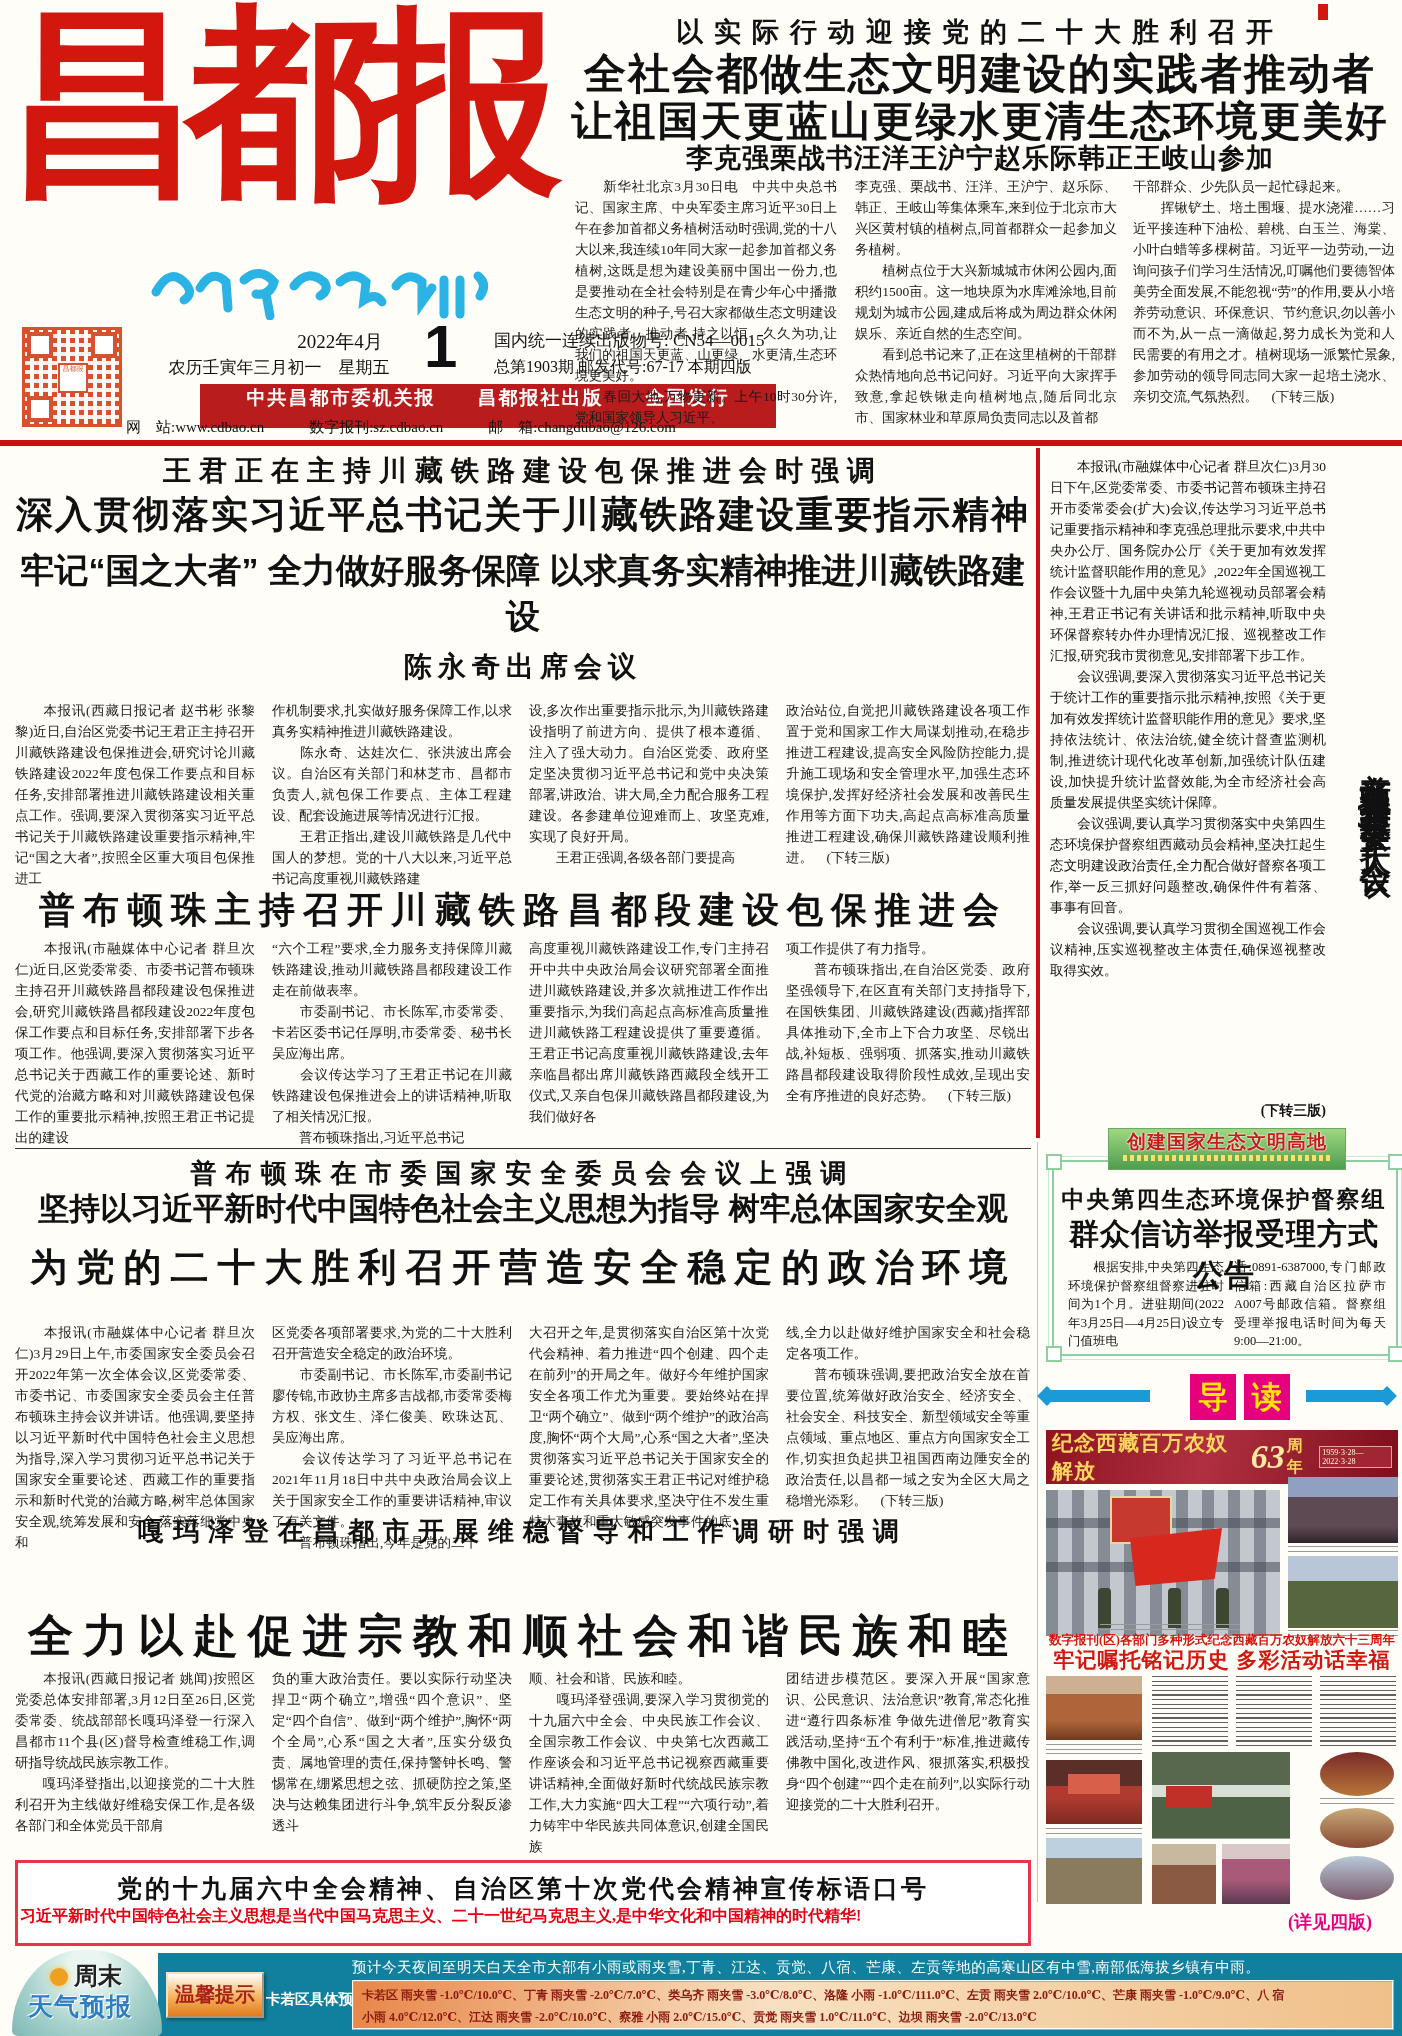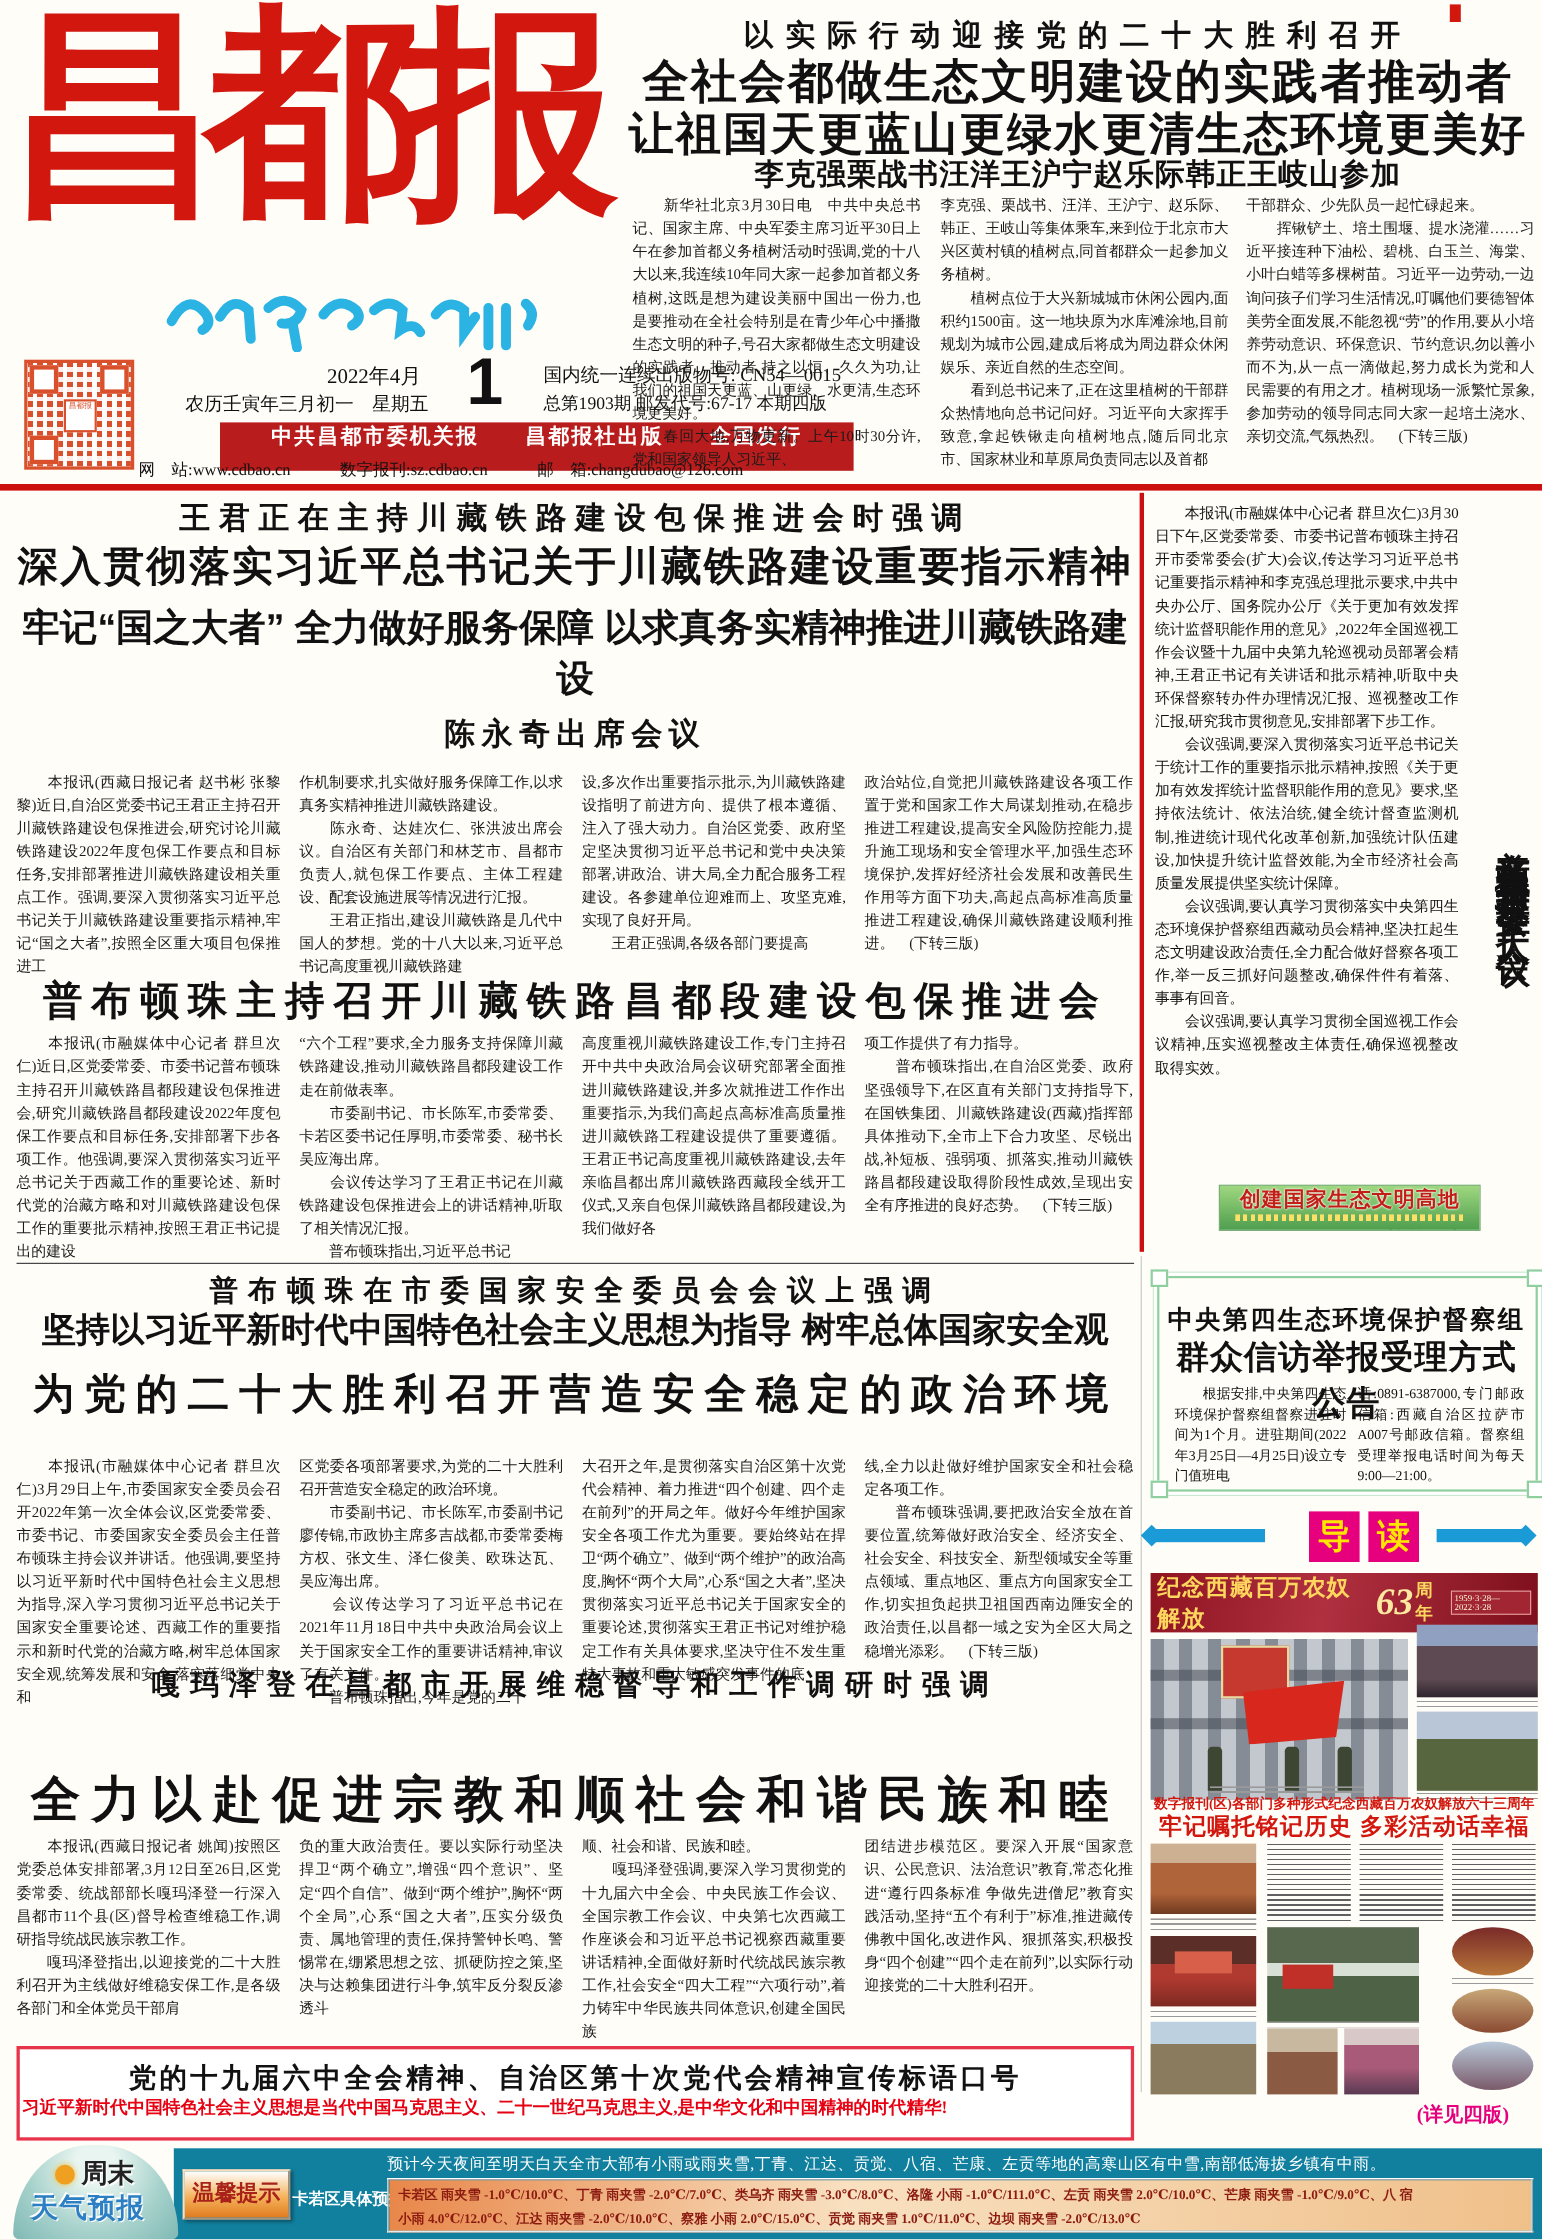--- a/index.html
+++ b/index.html
@@ -81,21 +81,21 @@
   .v-rule-red{left:1036px;top:448px;width:4px;height:690px;background:#cc0f0f;}
   .v-rule-gray{left:1037px;top:1142px;width:1px;height:760px;background:#c5c5c5;}
   .sc-text{left:1050px;top:456px;width:276px;font-size:13.5px;line-height:21px;text-align:justify;
            white-space:pre-line;}
   .sc-jump{left:1176px;top:1102px;width:150px;font-size:14px;font-weight:bold;text-align:right;}
   .sc-vert{left:1336px;top:458px;height:676px;width:60px;writing-mode:vertical-rl;font-size:31px;
            font-weight:900;letter-spacing:4px;font-family:"Liberation Sans",sans-serif;}
   
   .nb-frame{left:1052px;top:1160px;width:342px;height:192px;border:2px solid #8fcf9f;box-shadow:0 0 0 3px #fff,0 0 0 4px #c9e8cf;}
   .nb-corner{width:12px;height:12px;border:2px solid #8fcf9f;background:#fff;}
-  .nb-banner{left:1108px;top:1077px;width:236px;height:40px;background:linear-gradient(180deg,#9fd77f,#4f9e4f);
+  .nb-banner{left:1108px;top:1128px;width:236px;height:40px;background:linear-gradient(180deg,#9fd77f,#4f9e4f);
              text-align:center;border:1px solid #6aa86a;}
   .nb-banner-title{font-size:19px;font-weight:900;color:#c22017;letter-spacing:1px;line-height:26px;
                    text-shadow:0 0 2px #fff,0 0 2px #fff;font-family:"Liberation Sans",sans-serif;}
   .nb-banner-sub{margin:0 14px;height:6px;background:repeating-linear-gradient(90deg,#ffe066 0 4px,transparent 4px 7px);}
   .nb-t1{left:1060px;top:1184px;width:328px;font-size:23px;letter-spacing:2px;}
   .nb-t2{left:1060px;top:1214px;width:328px;font-size:30px;letter-spacing:1px;font-family:"Liberation Serif",serif;font-weight:900;}
   .nb-c0{left:1068px;top:1258px;width:156px;font-size:12.5px;line-height:18.5px;text-align:justify;white-space:pre-line;}
   .nb-c1{left:1234px;top:1258px;width:152px;font-size:12.5px;line-height:18.5px;text-align:justify;white-space:pre-line;}
   
   .dd-bar{top:1390px;height:12px;background:#1a9bd7;}
@@ -321,21 +321,21 @@
   <div class="cap" style="left:1152px;top:1838px;width:138px;height:5px;"></div>
 
   <div class="abs see4">(详见四版)</div>
 
   <div class="abs ctr hei a4-kicker">嘎玛泽登在昌都市开展维稳督导和工作调研时强调</div>
   <div class="abs ctr hei a4-line2">全力以赴促进宗教和顺社会和谐民族和睦</div>
   <div class="body-col a4-c0">　　本报讯(西藏日报记者 姚闻)按照区党委总体安排部署,3月12日至26日,区党委常委、统战部部长嘎玛泽登一行深入昌都市11个县(区)督导检查维稳工作,调研指导统战民族宗教工作。
 　　嘎玛泽登指出,以迎接党的二十大胜利召开为主线做好维稳安保工作,是各级各部门和全体党员干部肩</div>
   <div class="body-col a4-c1">负的重大政治责任。要以实际行动坚决捍卫“两个确立”,增强“四个意识”、坚定“四个自信”、做到“两个维护”,胸怀“两个全局”,心系“国之大者”,压实分级负责、属地管理的责任,保持警钟长鸣、警惕常在,绷紧思想之弦、抓硬防控之策,坚决与达赖集团进行斗争,筑牢反分裂反渗透斗</div>
   <div class="body-col a4-c2">顺、社会和谐、民族和睦。
-　　嘎玛泽登强调,要深入学习贯彻党的十九届六中全会、中央民族工作会议、全国宗教工作会议、中央第七次西藏工作座谈会和习近平总书记视察西藏重要讲话精神,全面做好新时代统战民族宗教工作,社会安全“四大工程”“六项行动”,着力铸牢中华民族共同体意识,创建全国民族</div>
+　　嘎玛泽登强调,要深入学习贯彻党的十九届六中全会、中央民族工作会议、全国宗教工作会议、中央第七次西藏工作座谈会和习近平总书记视察西藏重要讲话精神,全面做好新时代统战民族宗教工作,大力实施“四大工程”“六项行动”,着力铸牢中华民族共同体意识,创建全国民族</div>
   <div class="body-col a4-c3">团结进步模范区。要深入开展“国家意识、公民意识、法治意识”教育,常态化推进“遵行四条标准 争做先进僧尼”教育实践活动,坚持“五个有利于”标准,推进藏传佛教中国化,改进作风、狠抓落实,积极投身“四个创建”“四个走在前列”,以实际行动迎接党的二十大胜利召开。</div>
 
   <div class="abs slogan-box"></div>
   <div class="abs ctr hei slogan-title">党的十九届六中全会精神、自治区第十次党代会精神宣传标语口号</div>
   <div class="abs slogan-text">习近平新时代中国特色社会主义思想是当代中国马克思主义、二十一世纪马克思主义,是中华文化和中国精神的时代精华!</div>
 
   <div class="abs w-bar"></div>
   <div class="abs w-dome">
     <div class="sun"></div>
     <div class="t1">周末</div>

